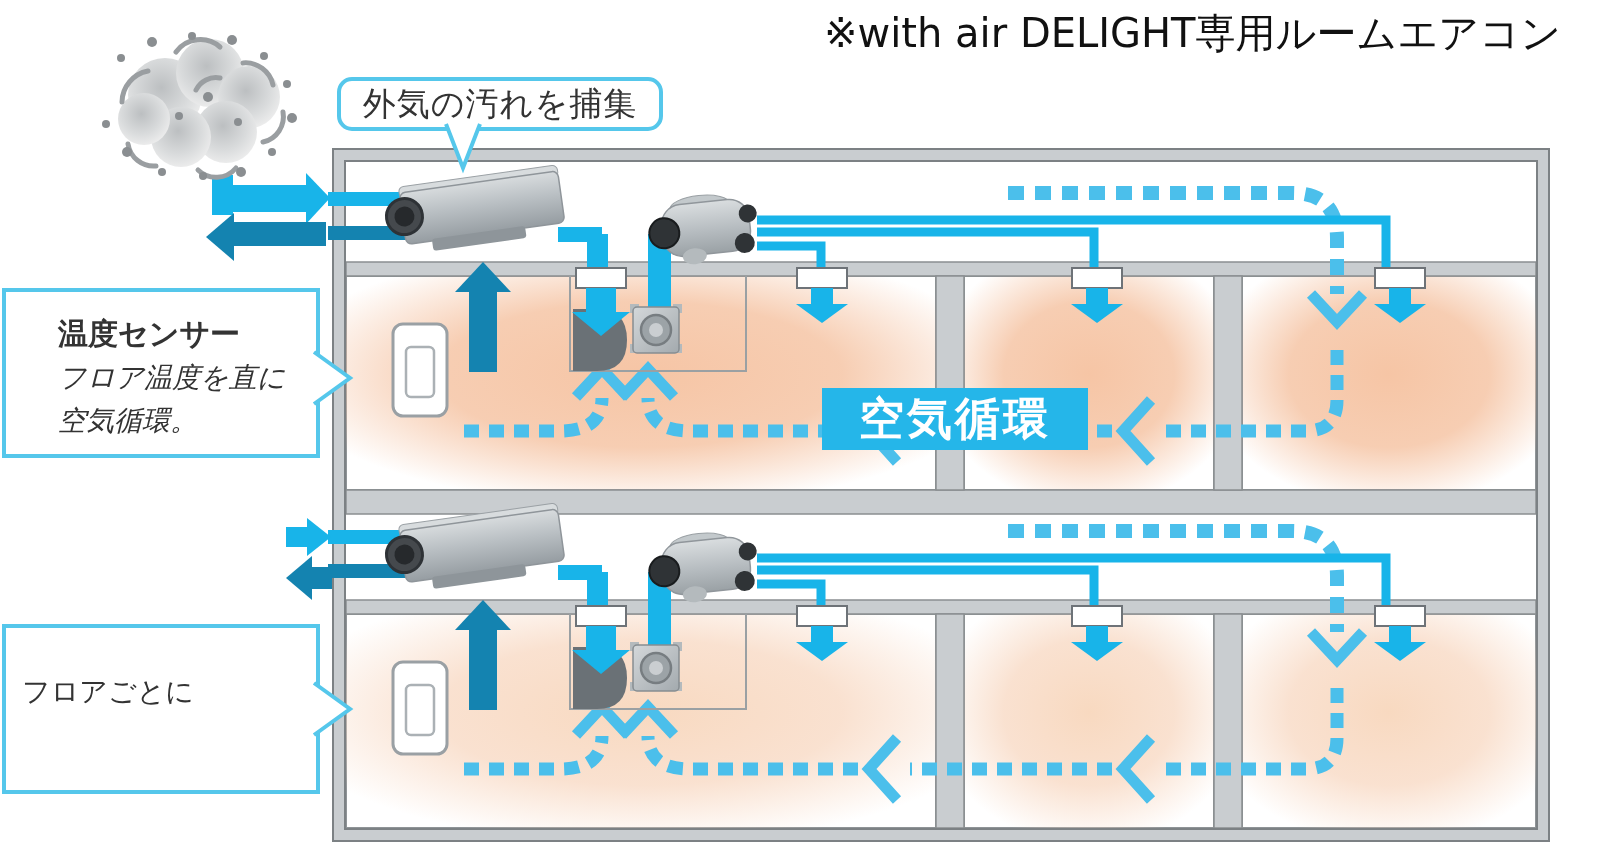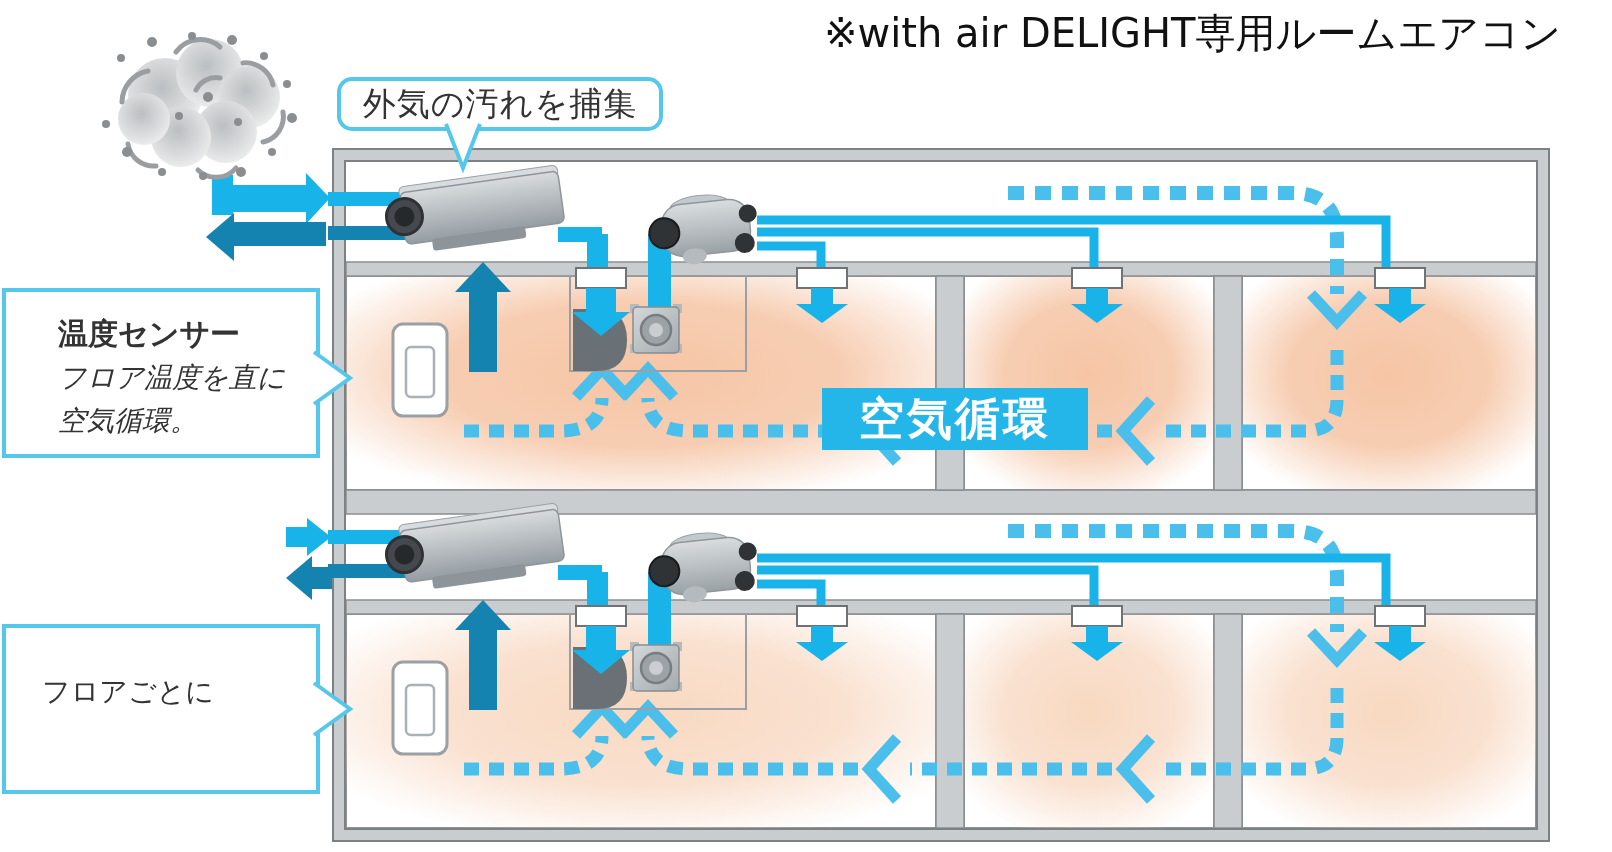--- a/index.html
+++ b/index.html
@@ -7,21 +7,21 @@
   .canvas{position:relative;width:1612px;height:852px;background:#ffffff;overflow:hidden;}
   .abs{position:absolute;}
   svg{display:block;}
   .title{left:824px;top:6px;width:784px;height:52px;font-size:40px;font-weight:400;color:#111111;text-align:left;white-space:nowrap;}
   .outdoor-label{left:8px;top:56px;font-size:34px;font-weight:500;color:#8a8e91;line-height:1.45;}
   .callout{background:#ffffff;border:4px solid #55c7eb;color:#333333;box-sizing:border-box;}
   .callout-capture{left:337px;top:77px;width:326px;height:54px;font-size:33px;display:flex;align-items:center;justify-content:center;letter-spacing:1px;border-radius:15px;}
   .callout-sensor{left:2px;top:288px;width:318px;height:170px;padding:20px 0 0 52px;}
   .callout-sensor .c-title{font-size:30px;font-weight:700;line-height:1.45;}
   .callout-sensor .c-line{font-size:28px;line-height:1.55;font-style:italic;}
-  .callout-floor{left:2px;top:624px;width:318px;height:170px;padding:42px 0 0 36px;}
+  .callout-floor{left:2px;top:624px;width:318px;height:170px;padding:42px 0 0 16px;}
   .callout-floor .c-line{font-size:28px;line-height:1.6;}
   .circ-label{left:822px;top:340px;width:266px;height:62px;background:#25b6e9;color:#ffffff;font-size:45px;font-weight:700;display:flex;align-items:center;justify-content:center;letter-spacing:3px;margin-top:48px;}
   .toplayer{pointer-events:none;}
 </style>
 </head>
 <body>
 
 <div class="canvas">
 
   <svg class="abs" style="left:0;top:0;" width="1612" height="852" viewBox="0 0 1612 852">

